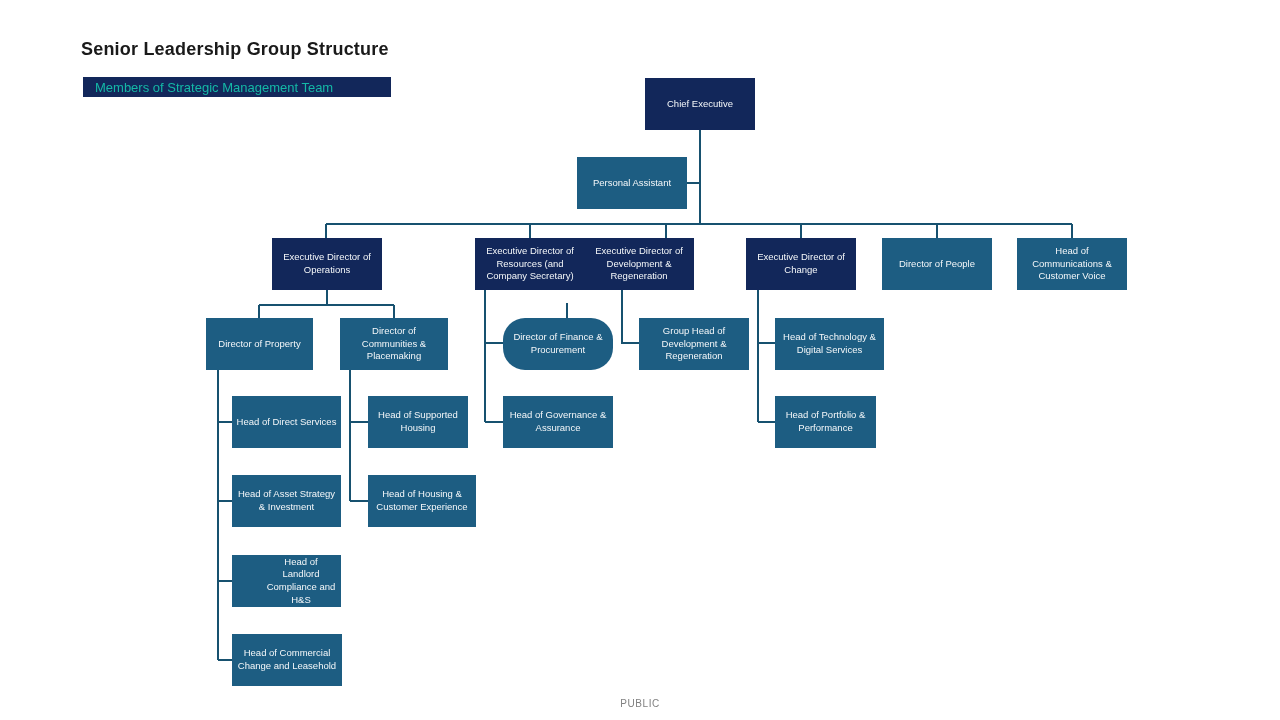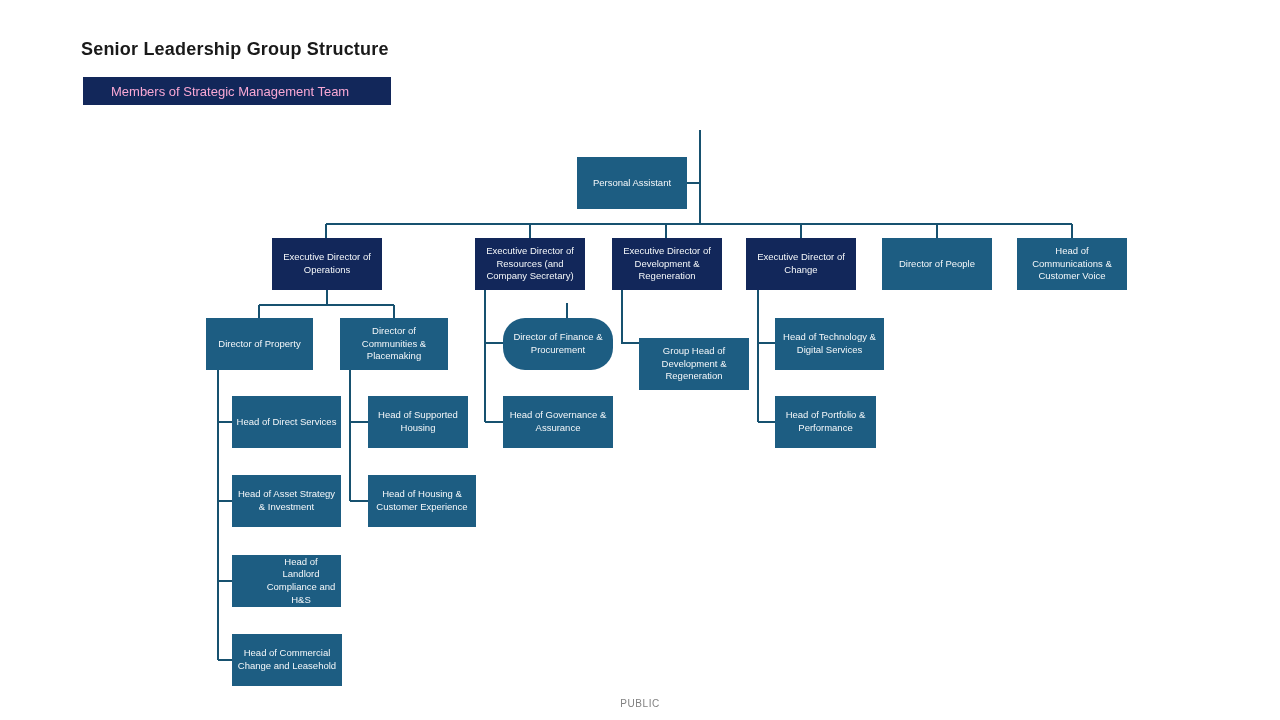--- a/index.html
+++ b/index.html
@@ -5,23 +5,23 @@
   html,body{margin:0;padding:0;background:#fff;}
   #canvas{
     position:relative;width:1280px;height:720px;background:#ffffff;
     font-family:"Liberation Sans",sans-serif;overflow:hidden;
   }
   #page-title{
     position:absolute;left:81px;top:39px;font-size:18px;font-weight:bold;
     color:var(--title-text,#1a1a1a);letter-spacing:.2px;
   }
   #legend-box{
-    position:absolute;left:83px;top:77px;width:308px;height:28px;
-    background:var(--smt-navy,#12275a);color:#f9a8d4;display:flex;align-items:center;
-    padding-left:28px;box-sizing:border-box;font-size:13px;
+    position:absolute;left:83px;top:77px;width:308px;height:20px;
+    background:var(--smt-navy,#12275a);color:#14b8a6;display:flex;align-items:center;
+    padding-left:12px;box-sizing:border-box;font-size:13px;
   }
   .node{
     position:absolute;width:110px;height:52px;display:flex;align-items:center;
     justify-content:center;text-align:center;color:#f4f7f9;font-size:9.5px;
     line-height:1.32;padding:2px 4px;box-sizing:border-box;
   }
   .navy{background:var(--smt-navy,#12275a);}
   .teal{background:var(--teal,#1d5d82);}
   #connector-svg{position:absolute;left:0;top:0;color:var(--connector,#17516f);}
   #connector-svg path{stroke:currentColor;stroke-width:2;fill:none;}
@@ -45,33 +45,34 @@
     <path d="M700 130 V224 M326 224 H1072 M326 224 V238 M530 224 V238 M666 224 V238 M801 224 V238 M937 224 V238 M1072 224 V238"></path>
     <path d="M687 183 H700"></path>
     <path d="M327 290 V305 M259 305 H394 M259 305 V318 M394 305 V318"></path>
     <path d="M218 369 V660 M218 422 H232 M218 501 H232 M218 581 H232 M218 660 H232"></path>
     <path d="M350 369 V501 M350 422 H368 M350 501 H368"></path>
     <path d="M485 290 V422 M485 343 H503 M485 422 H503 M567 303 V318"></path>
     <path d="M622 290 V343 H639"></path>
     <path d="M758 290 V422 M758 343 H775 M758 422 H775"></path>
   </svg>
 
+  <div class="node navy" style="left:645px;top:78px;">Chief Executive</div>
   <div class="node teal" style="left:577px;top:157px;">Personal Assistant</div>
 
   <div class="node navy" style="left:272px;top:238px;">Executive Director of Operations</div>
   <div class="node navy" style="left:475px;top:238px;">Executive Director of Resources (and Company Secretary)</div>
-  <div class="node navy" style="left:612px;top:238px;">Executive Director of Development &amp; Regeneration</div>
+  <div class="node navy" style="left:584px;top:238px;">Executive Director of Development &amp; Regeneration</div>
   <div class="node navy" style="left:746px;top:238px;">Executive Director of Change</div>
   <div class="node teal" style="left:882px;top:238px;">Director of People</div>
   <div class="node teal" style="left:1017px;top:238px;">Head of Communications &amp; Customer Voice</div>
 
   <div class="node teal" style="left:206px;top:318px;width:107px;">Director of Property</div>
   <div class="node teal" style="left:340px;top:318px;width:108px;">Director of Communities &amp; Placemaking</div>
   <div class="node teal" style="left:503px;top:318px;border-radius:22px;">Director of Finance &amp; Procurement</div>
-  <div class="node teal" style="left:639px;top:318px;margin-top:20px;">Group Head of Development &amp; Regeneration</div>
+  <div class="node teal" style="left:639px;top:318px;">Group Head of Development &amp; Regeneration</div>
   <div class="node teal" style="left:775px;top:318px;width:109px;">Head of Technology &amp; Digital Services</div>
 
   <div class="node teal" style="left:232px;top:396px;width:109px;">Head of Direct Services</div>
   <div class="node teal" style="left:368px;top:396px;width:100px;">Head of Supported Housing</div>
   <div class="node teal" style="left:503px;top:396px;">Head of Governance &amp; Assurance</div>
   <div class="node teal" style="left:775px;top:396px;width:101px;">Head of Portfolio &amp; Performance</div>
 
   <div class="node teal" style="left:232px;top:475px;width:109px;">Head of Asset Strategy &amp; Investment</div>
   <div class="node teal" style="left:368px;top:475px;width:108px;">Head of Housing &amp; Customer Experience</div>
 

